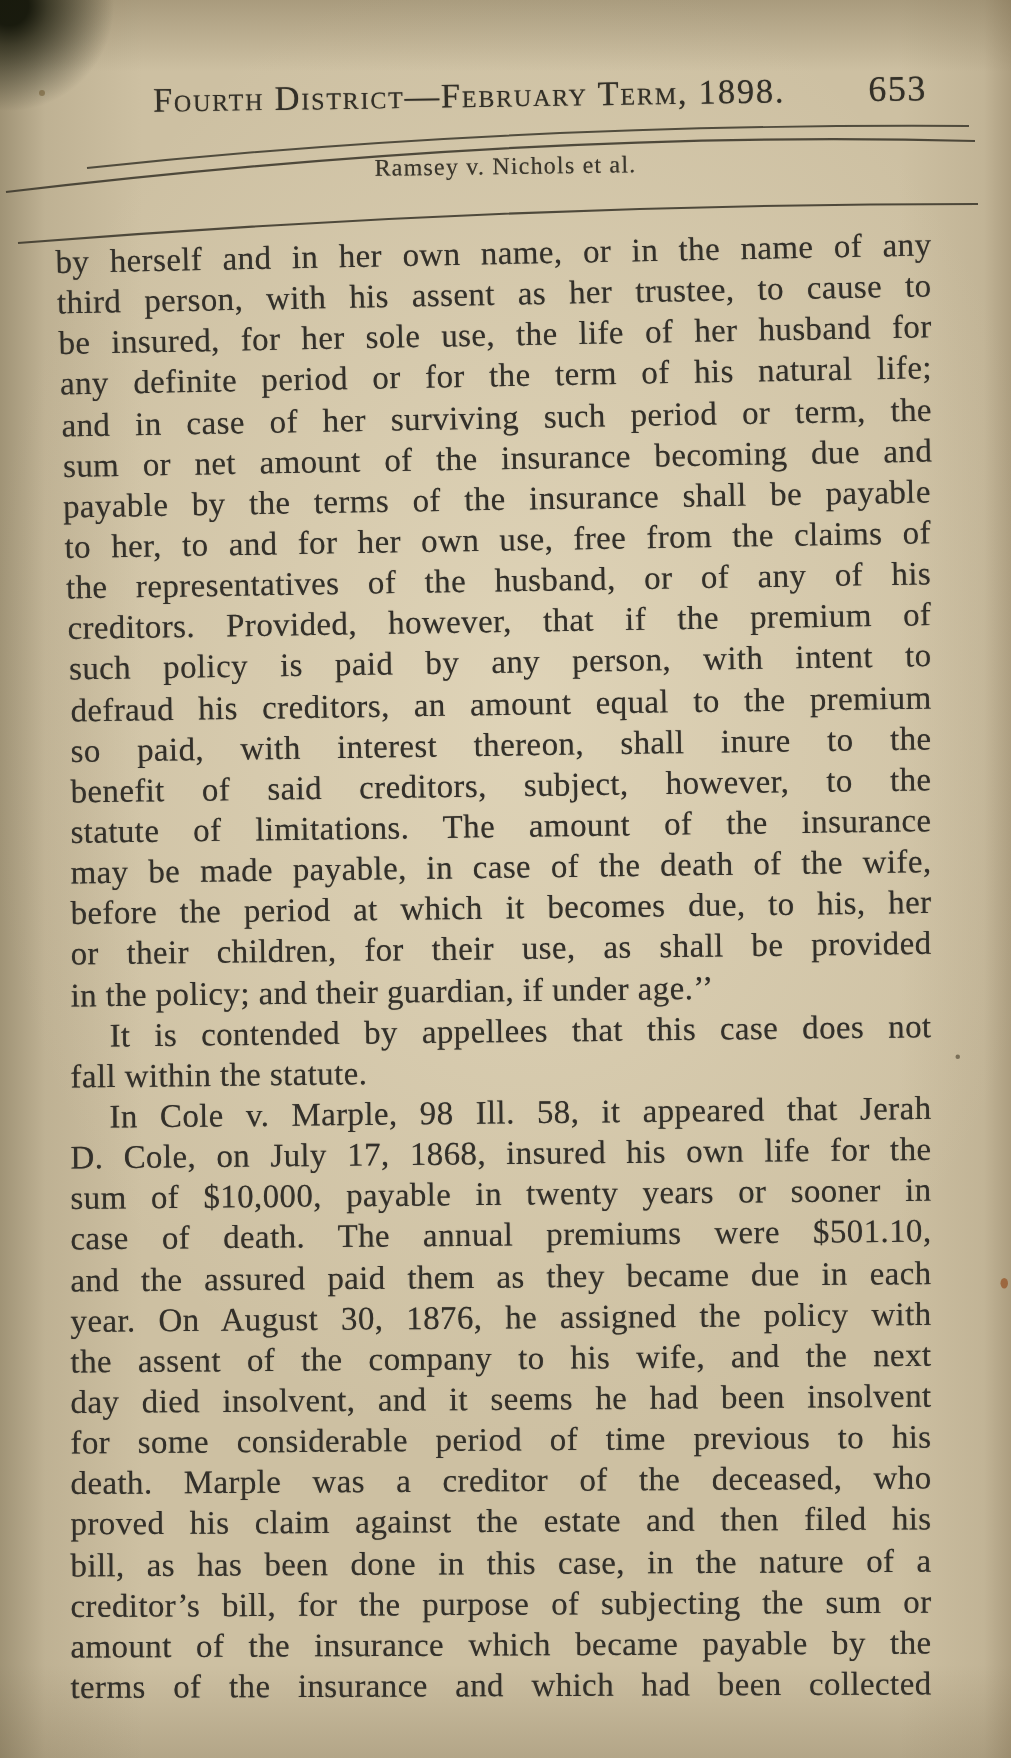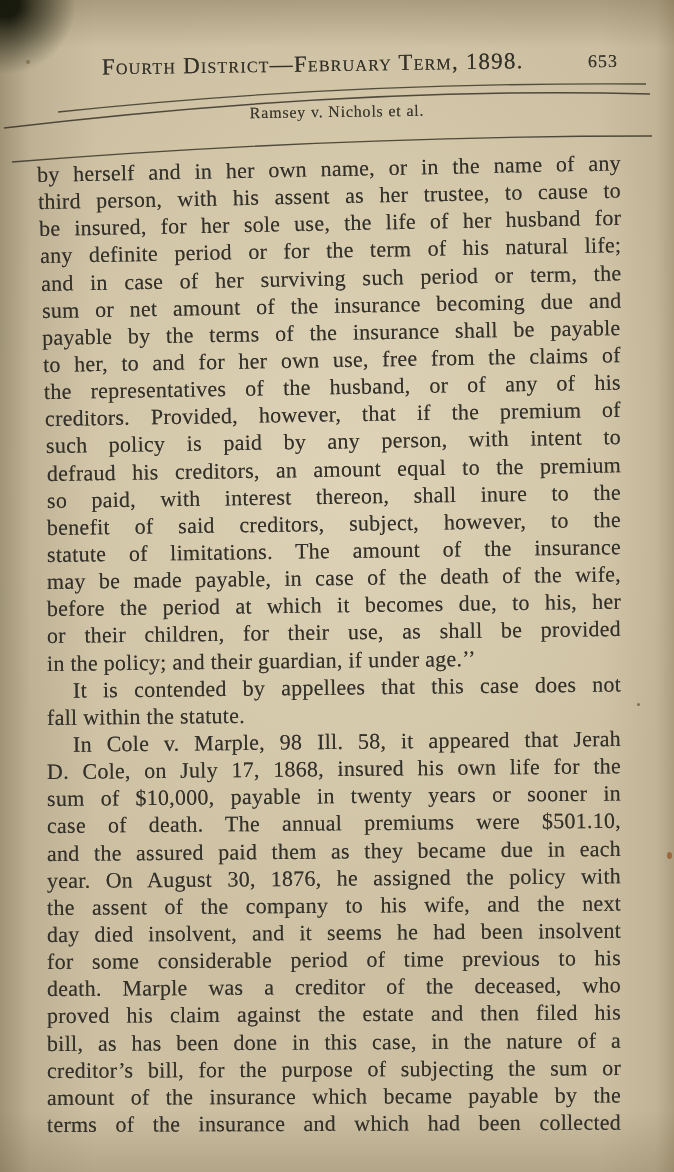--- a/index.html
+++ b/index.html
@@ -29,21 +29,21 @@
     transform:rotate(-0.85deg);
     transform-origin:left center;
   }
   .head-title{
     font-variant:small-caps;
     font-size:23px; letter-spacing:1.2px;
     white-space:nowrap;
     text-shadow:0 0 0.6px rgba(45,42,32,0.65);
   }
   .head-pagenum{
-    font-size:18px; letter-spacing:1px;
+    font-size:24px; letter-spacing:1px;
     text-shadow:0 0 0.6px rgba(45,42,32,0.65);
   }
 
   
   .rules-svg{position:absolute; top:0; left:0; pointer-events:none;}
 
   .case-name{
     position:absolute; top:103px; left:0; right:0;
     text-align:center;
     font-size:16px; letter-spacing:0.8px;

